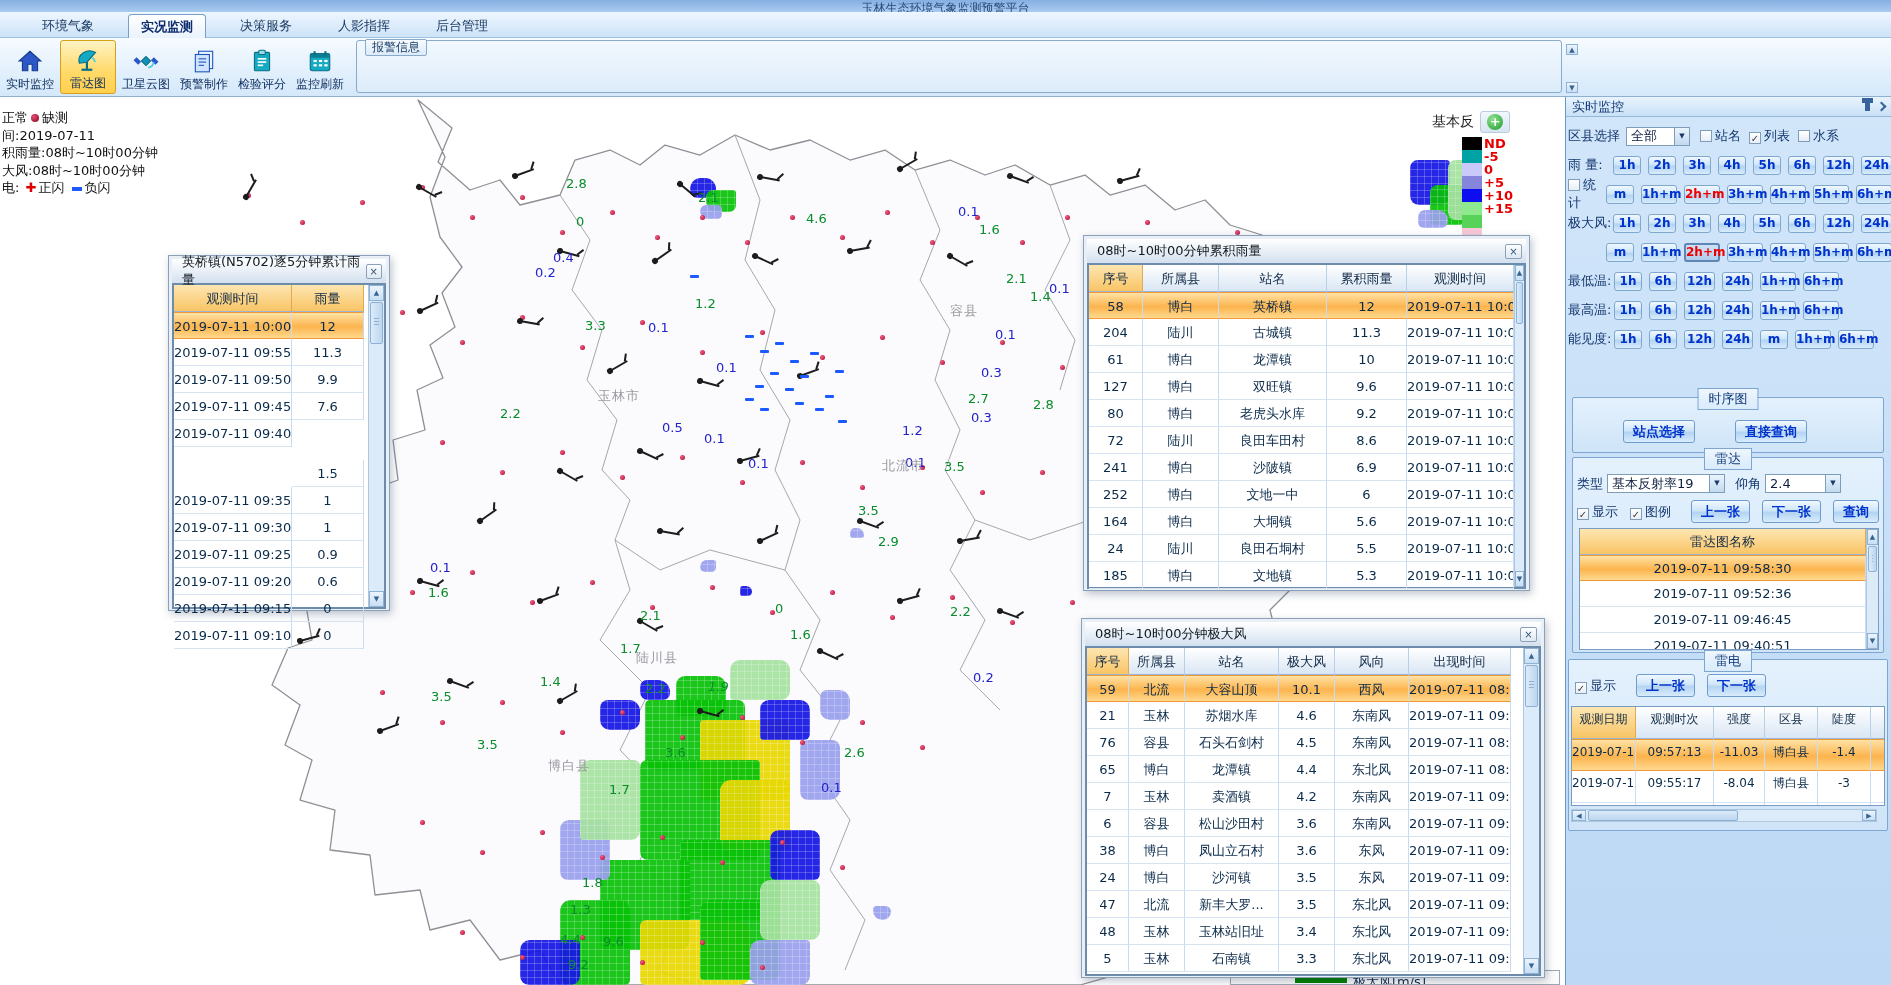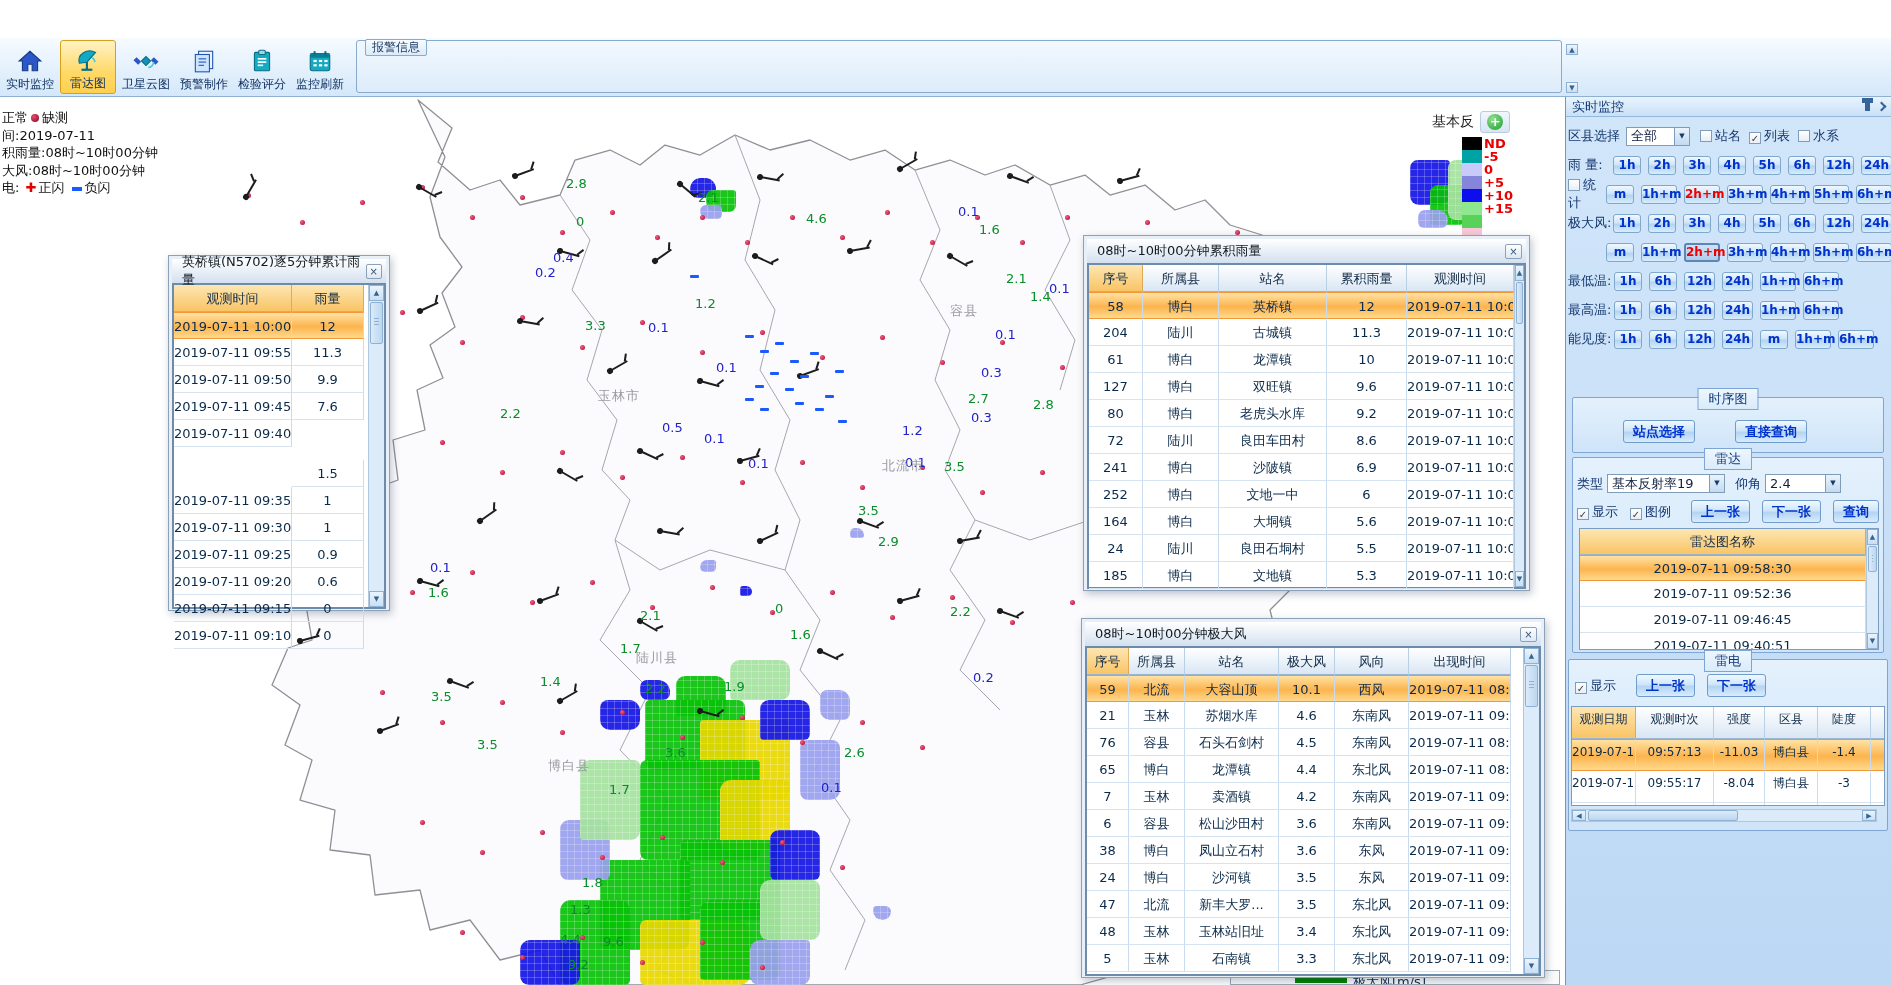--- a/index.html
+++ b/index.html
@@ -130,21 +130,33 @@
   .hsb .harr{width:14px;height:100%;background:linear-gradient(#eaf4fd,#c9dff4);border:1px solid #8fb2d4;
     font-size:7px;line-height:11px;text-align:center;color:#35648f;}
   .hsb .hthumb{width:150px;height:100%;margin-left:2px;background:linear-gradient(#dcebfa,#bcd6ef);
     border:1px solid #8fb2d4;border-radius:2px;}
 </style>
 </head>
 <body>
 
 <div class="app">
 
-
+  <div class="titlebar">
+    <span>玉林生态环境气象监测预警平台</span>
+  </div>
+
+  <div class="menubar">
+    <div class="mtabs" id="menu-tabs">
+        <div class="mtab">环境气象</div>
+        <div class="mtab active">实况监测</div>
+        <div class="mtab">决策服务</div>
+        <div class="mtab">人影指挥</div>
+        <div class="mtab">后台管理</div>
+      </div>
+  </div>
 
   <div class="toolbar">
     <div class="toolbtns" id="tool-btns">
         <div class="tool-btn">
           <span class="ticon">
             <svg viewBox="0 0 24 24" width="26" height="26">
               <path d="M12 3L2 12h3v9h5v-6h4v6h5v-9h3z" fill="#2b57c8" stroke="#163a8a"></path>
             </svg>
           </span>
           <div class="tlabel">实时监控</div>
@@ -449,21 +461,21 @@
         <span class="mval g" style="left: 609px; top: 685px;">1.7</span>
         <span class="mval g" style="left: 844px; top: 648px;">2.6</span>
         <span class="mval g" style="left: 431px; top: 592px;">3.5</span>
         <span class="mval g" style="left: 582px; top: 778px;">1.8</span>
         <span class="mval g" style="left: 570px; top: 805px;">1.3</span>
         <span class="mval g" style="left: 560px; top: 835px;">4.4</span>
         <span class="mval g" style="left: 603px; top: 837px;">9.6</span>
         <span class="mval g" style="left: 568px; top: 860px;">9.2</span>
         <span class="mval g" style="left: 1262px; top: 322px;">2.8</span>
         <span class="mval g" style="left: 620px; top: 544px;">1.7</span>
-        <span class="mval g" style="left: 724px; top: 582px;">1.9</span>
+        <span class="mval g" style="left: 708px; top: 582px; font-style: italic;">1.9</span>
         <span class="mval b" style="left: 958px; top: 107px;">0.1</span>
         <span class="mval b" style="left: 1049px; top: 184px;">0.1</span>
         <span class="mval b" style="left: 995px; top: 230px;">0.1</span>
         <span class="mval b" style="left: 981px; top: 268px;">0.3</span>
         <span class="mval b" style="left: 971px; top: 313px;">0.3</span>
         <span class="mval b" style="left: 902px; top: 326px;">1.2</span>
         <span class="mval b" style="left: 535px; top: 168px;">0.2</span>
         <span class="mval b" style="left: 648px; top: 223px;">0.1</span>
         <span class="mval b" style="left: 716px; top: 263px;">0.1</span>
         <span class="mval b" style="left: 662px; top: 323px;">0.5</span>

